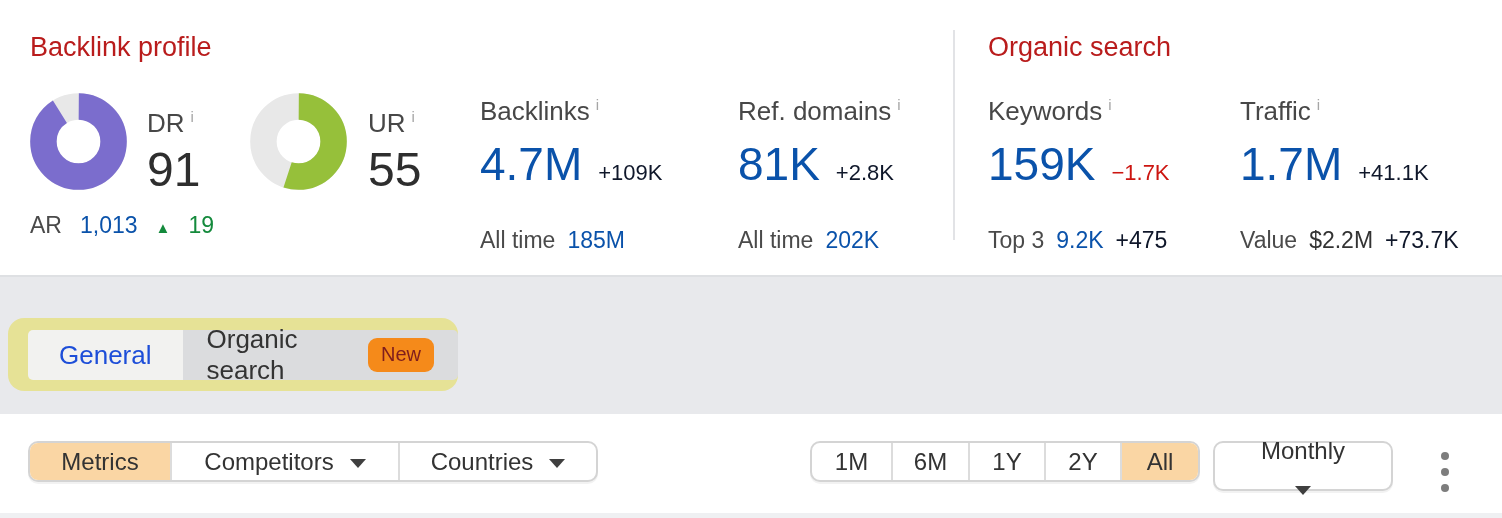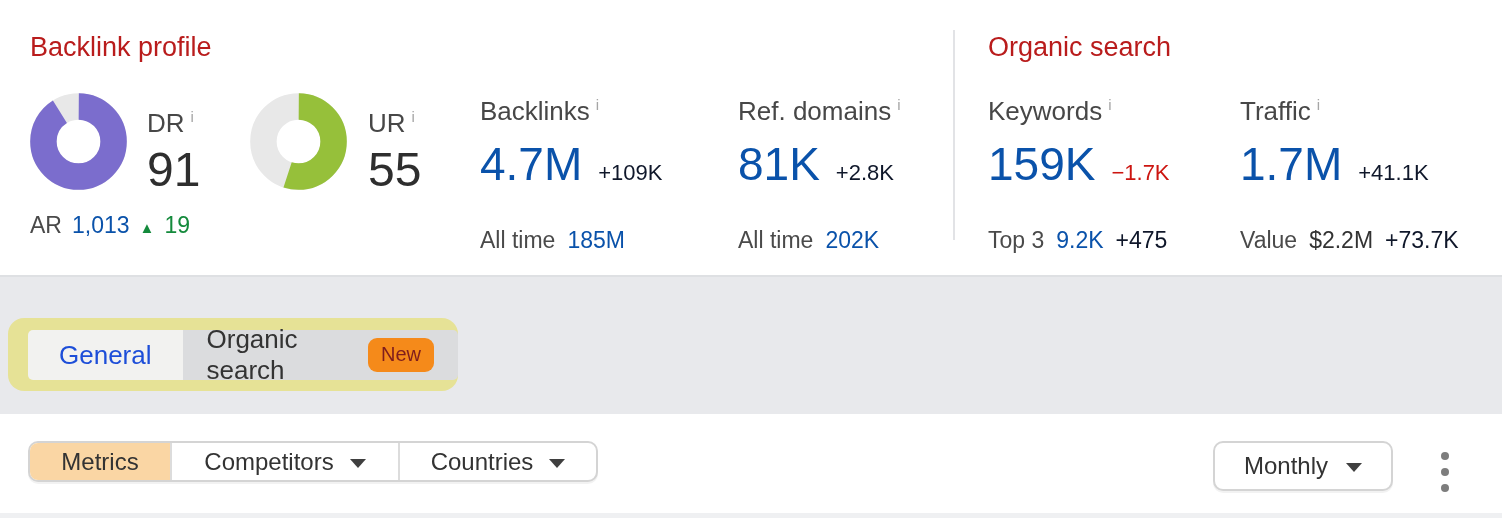--- a/index.html
+++ b/index.html
@@ -21,21 +21,21 @@
   .delta.pos { color:#0f172a; }
   .delta.neg { color:#cc1510; }
   .metric-sub { margin-top:26px; font-size:23px; line-height:30px; color:#4a4a4a; display:flex; gap:12px; align-items:baseline; }
   .metric-sub .dark { color:#333; }
 
   .donut { position:absolute; top:93px; width:97px; height:97px; }
   .donut svg { width:97px; height:97px; transform:rotate(0deg); }
   .donut-col { position:absolute; top:100px; }
   .donut-col .metric-value { margin-top:4px; font-size:48px; }
 
-  .ar-row { position:absolute; left:30px; top:210px; font-size:23px; line-height:30px; color:#4a4a4a; display:flex; gap:10px; align-items:baseline; }
+  .ar-row { position:absolute; left:30px; top:210px; font-size:23px; line-height:30px; color:#4a4a4a; display:flex; gap:18px; align-items:baseline; }
   .tri-up { color:#148a3c; font-size:15px; }
   .ar-delta { color:#148a3c; }
 
   
   .band { position:absolute; left:0; top:275px; width:1502px; height:139px; background:#e8e9ec; border-top:2px solid #dee0e3; }
   .tab-highlight { position:absolute; left:8px; top:41px; width:450px; height:73px; background:#e6e296; border-radius:16px; }
   .tabs { position:absolute; left:20px; top:12px; height:50px; display:flex; }
   .tab { display:flex; align-items:center; font-size:26px; height:50px; }
   .tab-general { background:#f2f2f0; color:#1d4ed8; padding:0 31px; border-radius:5px 0 0 5px; }
   .tab-organic { background:#dbdcde; color:#333; padding:0 24px; gap:15px; border-radius:0 5px 5px 0; }
@@ -49,21 +49,21 @@
   .seg { display:flex; align-items:center; justify-content:center; height:100%; font-size:24px; color:#333; gap:16px; }
   .seg + .seg { border-left:2px solid #dcdcdc; }
   .seg.active-orange { background:#fad6a4; }
   .caret { width:0; height:0; border-left:8px solid transparent; border-right:8px solid transparent; border-top:9px solid #3f3f3f; margin-top:3px; }
   .group-left { left:28px; }
   .group-right { left:810px; }
   .w-metrics{width:140px;} .w-comp{width:228px;} .w-countries{width:198px;} .w-years{width:109px;}
   .w-r1{width:79px;} .w-r2{width:77px;} .w-r3{width:76px;} .w-r4{width:76px;} .w-r5{width:78px;}
   .dropdown { position:absolute; left:1213px; top:441px; width:180px; height:50px; background:#fff;
               border:2px solid #d4d4d4; border-radius:10px; box-shadow:0 2px 0 rgba(0,0,0,0.05);
-              display:flex; align-items:center; justify-content:center; gap:18px; font-size:24px; color:#333; }
+              display:flex; align-items:center; justify-content:center; gap:18px; font-size:24px; color:#333;flex-direction:column; }
   .kebab { position:absolute; left:1440px; top:452px; width:10px; height:40px;
            display:flex; flex-direction:column; justify-content:space-between; align-items:center; cursor:pointer; }
   .kebab i { width:8px; height:8px; border-radius:50%; background:#7d7d7d; }
 
   .bottom-strip { position:absolute; left:0; top:513px; width:1502px; height:5px; background:#eff0f2; }
 </style>
 </head>
 <body>
 
 <div class="canvas">
@@ -174,20 +174,27 @@
     <button class="seg w-comp">
       <span>Competitors</span>
       <span class="caret"></span>
     </button>
     <button class="seg w-countries">
       <span>Countries</span>
       <span class="caret"></span>
     </button>
   </div>
 
+  <div class="btn-group group-right">
+    <button class="seg w-r1">1M</button>
+    <button class="seg w-r2">6M</button>
+    <button class="seg w-r3">1Y</button>
+    <button class="seg w-r4">2Y</button>
+    <button class="seg active-orange w-r5">All</button>
+  </div>
 
   <button class="dropdown">
     <span>Monthly</span>
     <span class="caret"></span>
   </button>
 
   <div class="kebab">
       <i></i>
       <i></i>
       <i></i>

